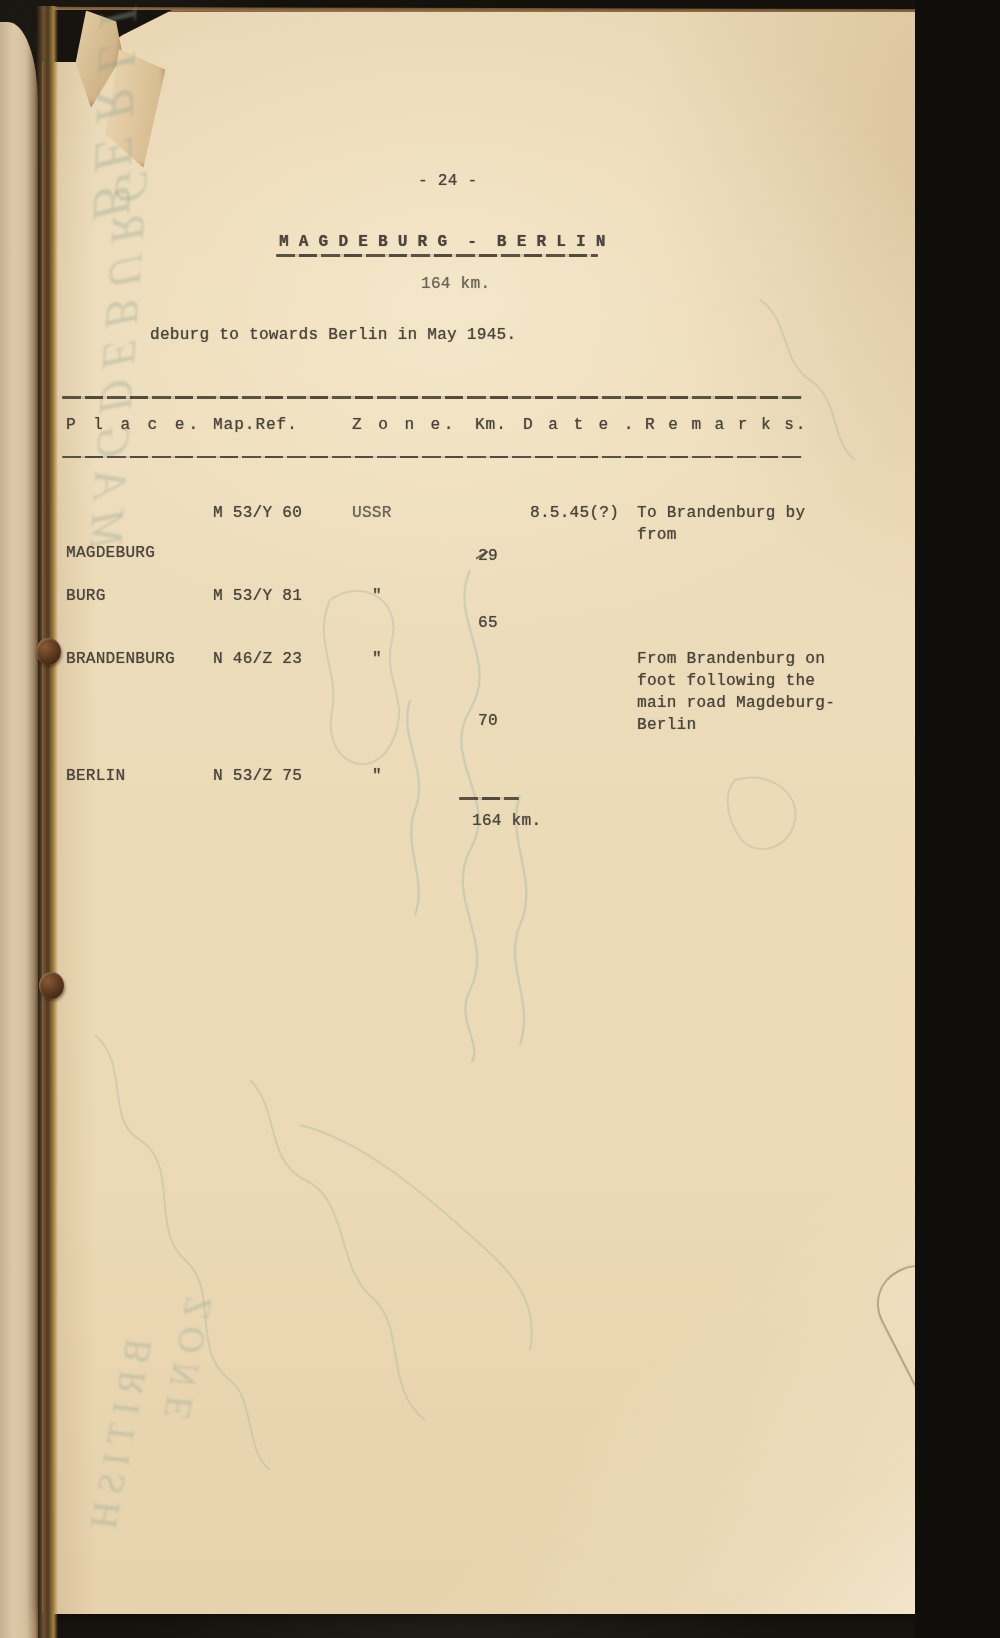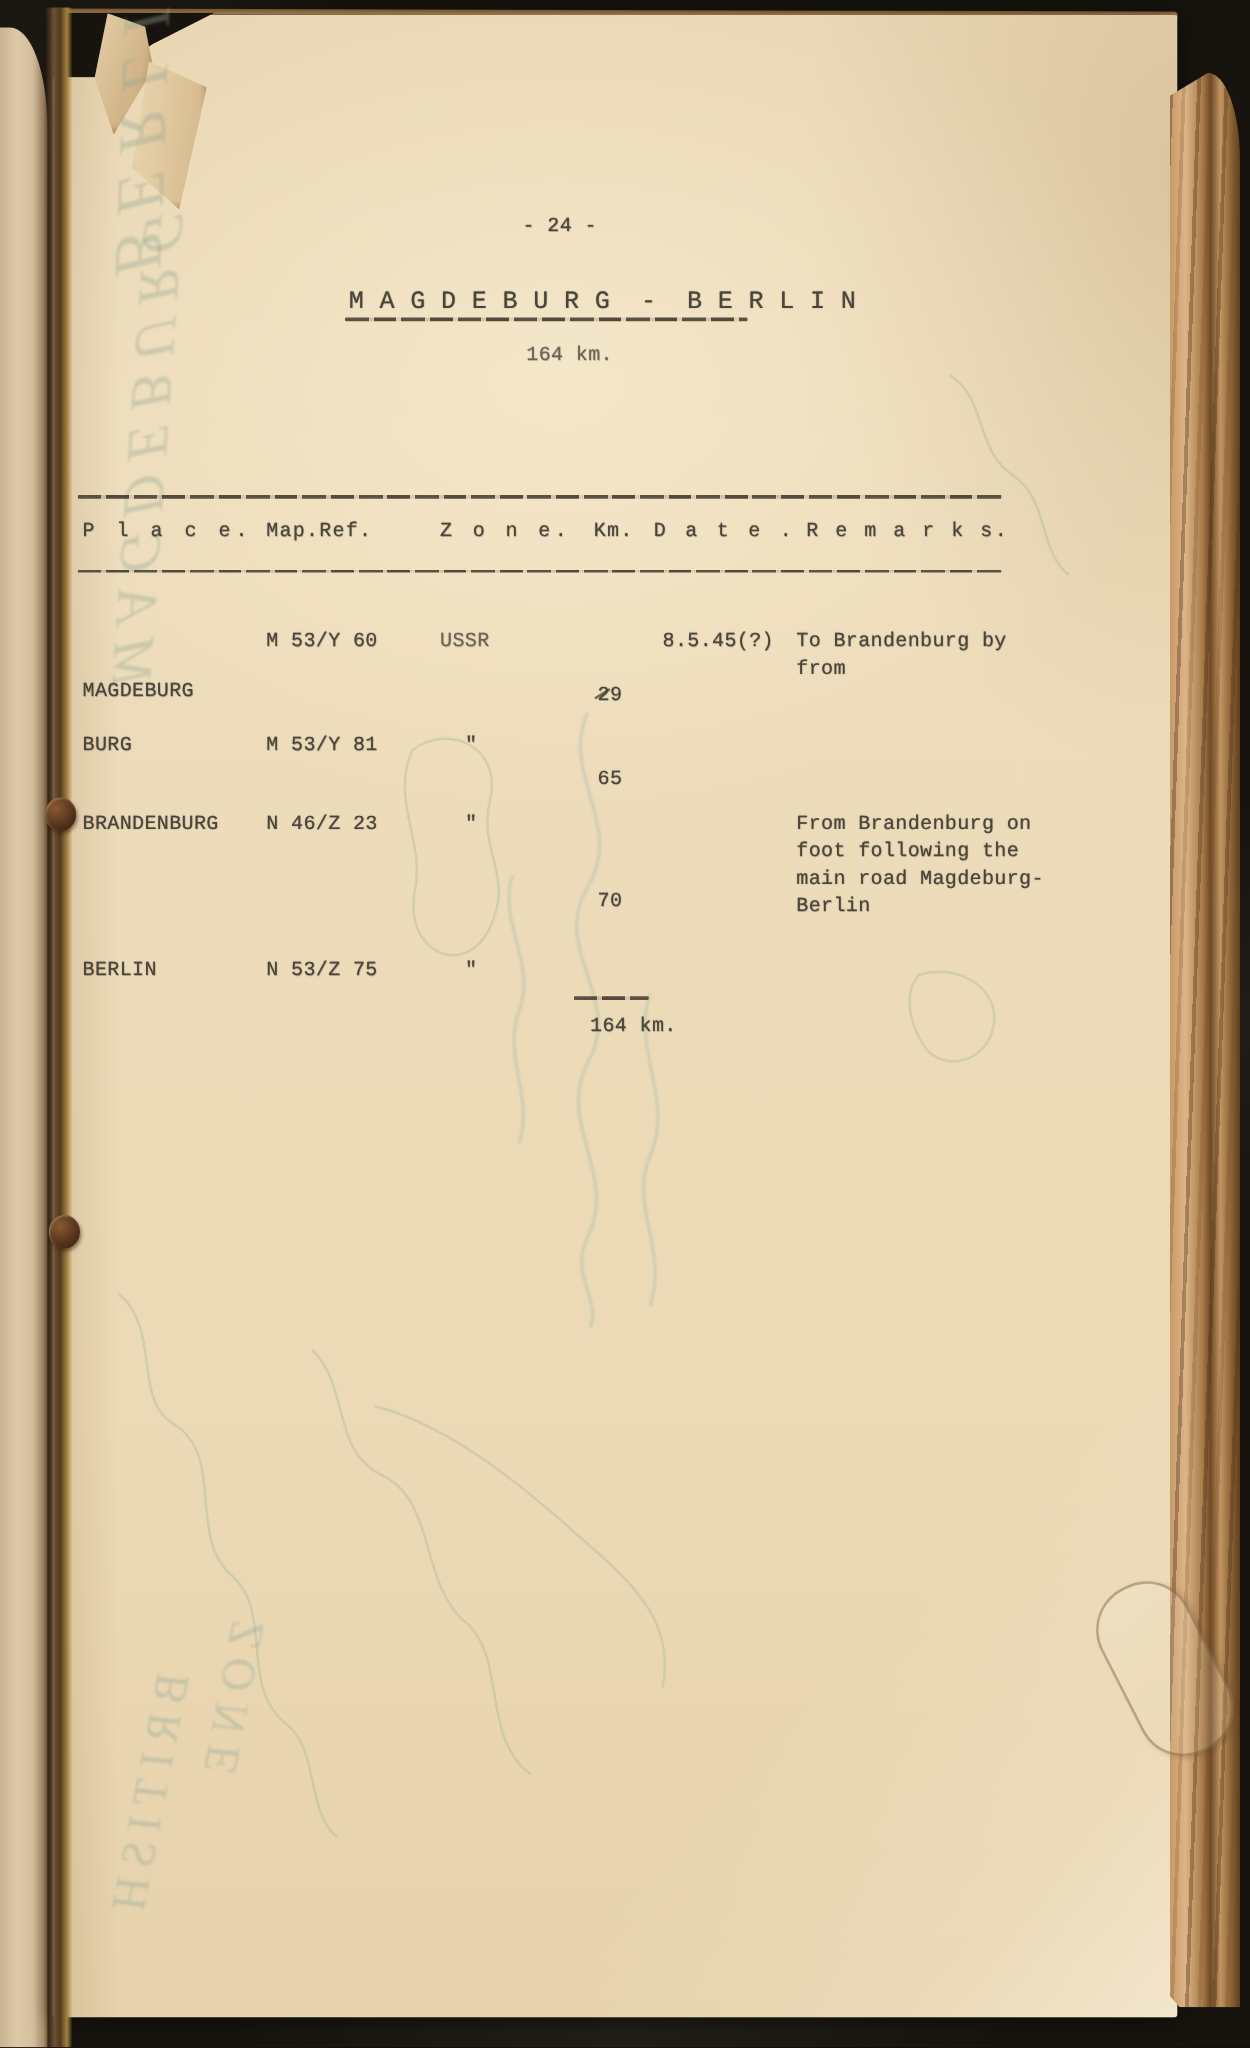--- a/index.html
+++ b/index.html
@@ -1,16 +1,16 @@
 <!DOCTYPE html>
 <html><head>
 <meta charset="utf-8">
 <style>
   html,body{margin:0;padding:0;background:#100e0b;}
-  .scene{position:relative;width:1000px;height:1638px;overflow:hidden;
+  .scene{position:relative;width:915px;height:1638px;overflow:hidden;
     background:
       radial-gradient(ellipse 300px 200px at 12% 4%, rgba(60,55,48,.35), transparent 60%),
       radial-gradient(ellipse 400px 300px at 96% 50%, rgba(55,50,44,.3), transparent 60%),
       radial-gradient(ellipse 500px 250px at 50% 100%, rgba(58,52,45,.3), transparent 65%),
       #17140f;
     font-family:"Liberation Mono","DejaVu Sans Mono",monospace;}
   
   .prev-roll{position:absolute;left:0;top:22px;width:38px;height:1616px;
     background:linear-gradient(90deg,#c7b292 0,#ddc9a8 35%,#d4bf9d 70%,#a88d68 92%,#7a603f 100%);
     border-top-right-radius:30px 80px;}
@@ -59,21 +59,21 @@
     transform:rotate(-79deg) scale(-1,1) skewX(5deg);}
   .bleed-zone{left:178px;top:1290px;font-size:38px;letter-spacing:9px;color:rgba(150,170,152,.42);
     transform:rotate(-79deg) scale(-1,1) skewX(5deg);}
   .contours{position:absolute;left:0;top:0;pointer-events:none;}
   
   .type{position:absolute;font:16px/22px "Liberation Mono","DejaVu Sans Mono",monospace;
     color:#4a453b;white-space:pre;letter-spacing:.3px;
     text-shadow:0 0 1px rgba(74,69,59,.6), .4px .4px 0 rgba(74,69,59,.3);}
   .multiline{white-space:pre-line;}
   .faint{opacity:.8;}
-  .title{font-weight:400;font-size:20px;text-align:center;}
+  .title{font-weight:700;font-size:16px;text-align:center;}
   .rule{position:absolute;height:3px;border-radius:1px;
     background:repeating-linear-gradient(90deg,rgba(64,58,47,.85) 0 19px,rgba(64,58,47,.18) 19px 23px,rgba(64,58,47,.9) 23px 41px,rgba(64,58,47,.12) 41px 45px);}
   .rule-thin{height:2px;}
   .hdr-place{letter-spacing:4px;}
   .hdr-map{letter-spacing:1px;}
   .hdr-zone{letter-spacing:3.5px;}
   .hdr-km{letter-spacing:1px;}
   .hdr-date{letter-spacing:3px;}
   .hdr-remarks{letter-spacing:2px;}
   .overstrike{position:absolute;width:14px;height:2px;background:rgba(64,58,47,.7);transform:rotate(-32deg);}
@@ -114,20 +114,21 @@
   <div class="bleed bleed-magdeburg">MAGDEBURG</div>
   <div class="bleed bleed-british">BRITISH</div>
   <div class="bleed bleed-zone">ZONE</div>
 
   <div class="type" style="left:418px;top:170px;">- 24 -</div>
 
   <div class="type title" style="left:279px;top:231px;">M A G D E B U R G  -  B E R L I N</div>
   <div class="rule" style="left:276px;top:254px;width:322px;"></div>
   <div class="type faint" style="left:421px;top:273px;">164 km.</div>
 
+  <div class="type" style="left:150px;top:324px;">deburg to towards Berlin in May 1945.</div>
 
   <div class="rule" style="left:62px;top:396px;width:740px;"></div>
 
   <div class="type hdr-place" style="left:66px;top:414px;text-align:right;">P l a c e.</div>
   <div class="type hdr-map" style="left:213px;top:414px;">Map.Ref.</div>
   <div class="type hdr-zone" style="left:352px;top:414px;">Z o n e.</div>
   <div class="type hdr-km" style="left:475px;top:414px;">Km.</div>
   <div class="type hdr-date" style="left:523px;top:414px;">D a t e .</div>
   <div class="type hdr-remarks" style="left:645px;top:414px;">R e m a r k s.</div>
 

